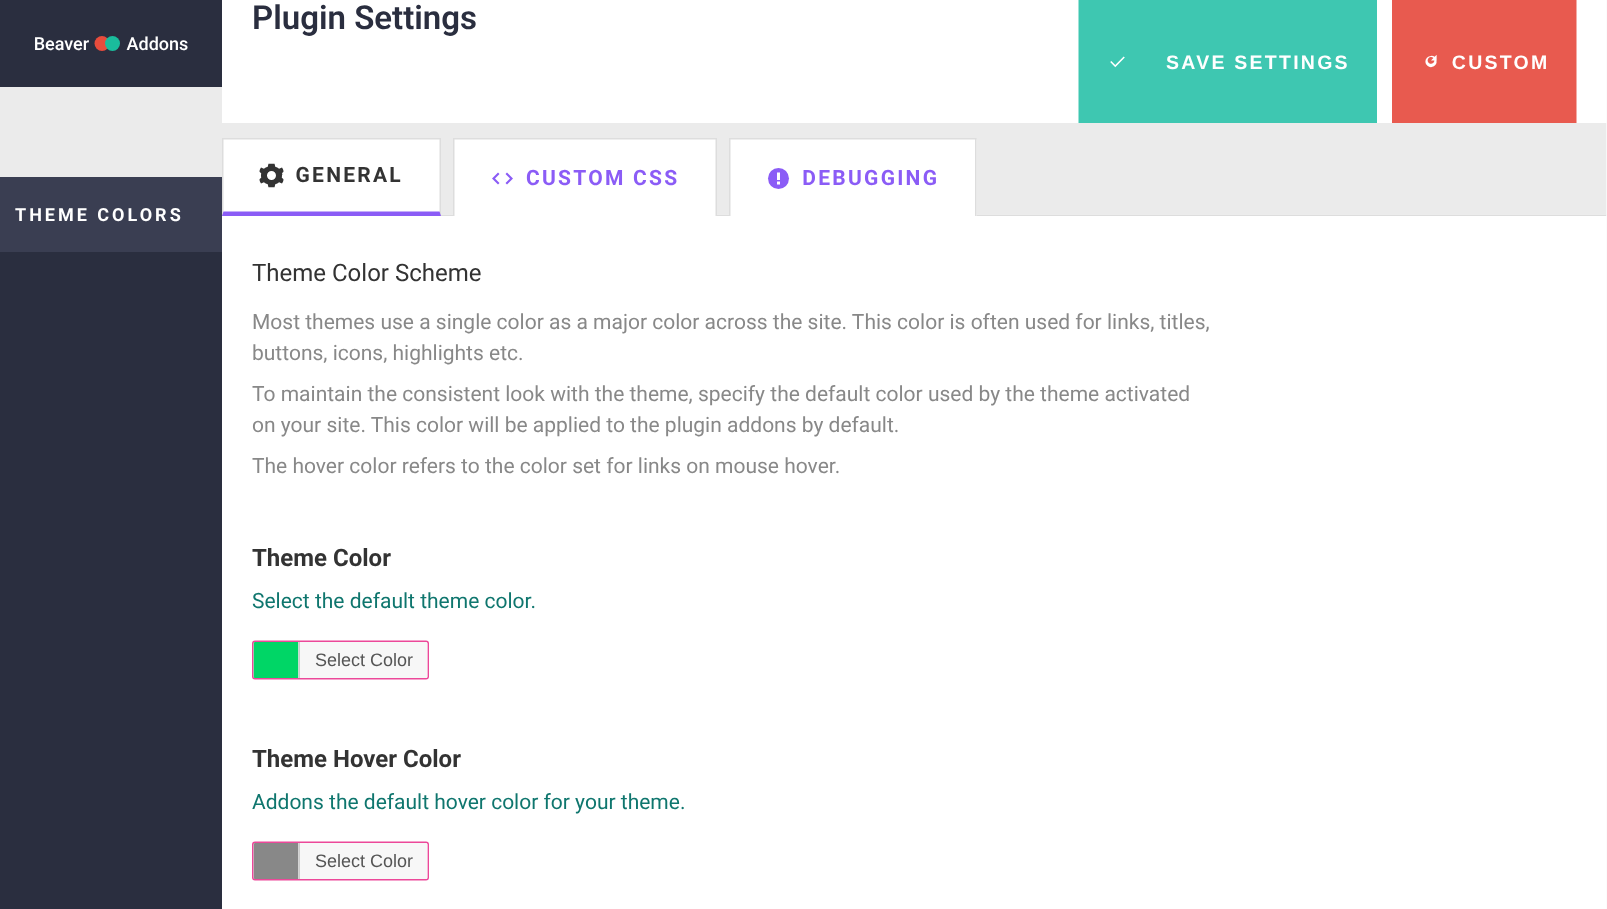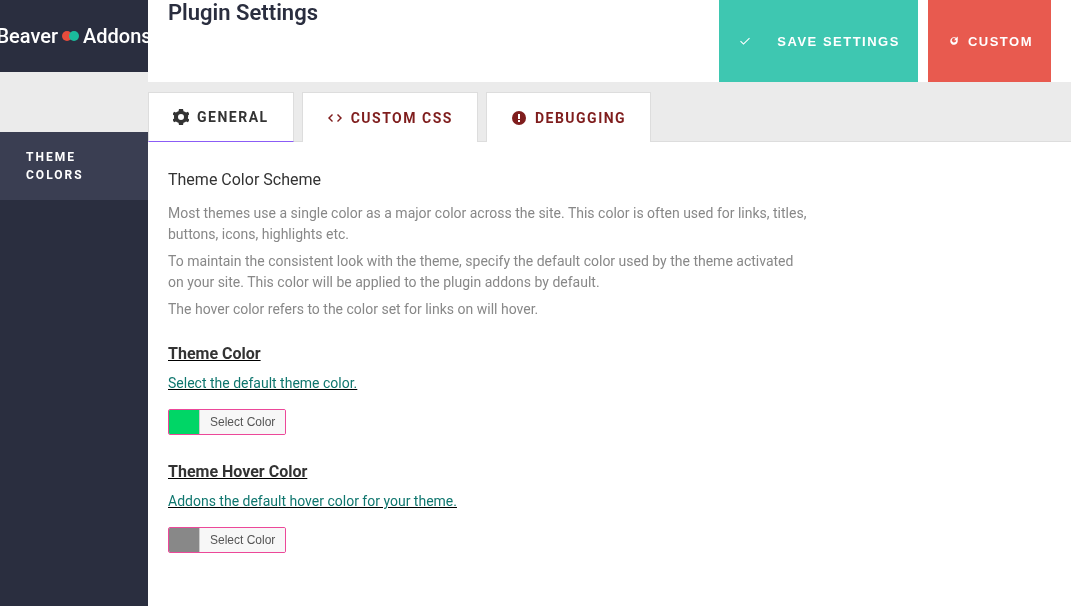--- a/index.html
+++ b/index.html
@@ -1,40 +1,40 @@
 <!DOCTYPE html>
 <html><head>
   <meta charset="utf-8">
   <style>
     * { margin: 0; padding: 0; box-sizing: border-box; }
     body { font-family: -apple-system, BlinkMacSystemFont, "Segoe UI", Roboto, sans-serif; background: #f5f5f5; }
     .app { display: flex; min-height: 606px; width: 1071px; }
     .sidebar { width: 148px; background: #2a2e3f; flex-shrink: 0; }
-    .logo { height: 72px; background: #2a2e3f; display: flex; align-items: center; justify-content: center; color: #fff; font-size: 20px; font-weight: 500; }
+    .logo { height: 58px; background: #2a2e3f; display: flex; align-items: center; justify-content: center; color: #fff; font-size: 12px; font-weight: 500; }
     .logo-circles { display: inline-flex; gap: 0; margin: 0 4px; }
     .circle { width: 10px; height: 10px; border-radius: 50%; }
     .circle.red { background: #e74c3c; margin-right: -3px; }
     .circle.teal { background: #1abc9c; }
     .sidebar-gap { height: 60px; background: #ebebeb; }
-    .sidebar-item { background: #3a3e52; color: #fff; padding: 16px 26px; font-size: 12px; font-weight: 700; letter-spacing: 2px; line-height: 1.5; }
+    .sidebar-item { background: #3a3e52; color: #fff; padding: 16px 10px; font-size: 12px; font-weight: 700; letter-spacing: 2px; line-height: 1.5; }
     .main { flex: 1; background: #fff; }
     .topbar { height: 82px; background: #fff; display: flex; justify-content: space-between; padding: 0 20px; }
     .page-title { font-size: 22px; font-weight: 600; color: #2a2e3f; }
     .topbar-actions { display: flex; gap: 10px; }
     .btn { border: none; padding: 12px 18px; font-size: 13px; font-weight: 700; letter-spacing: 1.5px; color: #fff; cursor: pointer; display: inline-flex; align-items: center; gap: 6px; }
     .btn-save { background: #3ec7b1; gap: 24px; }
     .btn-reset { background: #e85a4f; }
     .tabbar { background: #ebebeb; display: flex; gap: 8px; padding: 10px 0 0 0; }
-    .tab { background: #fff; border: 1px solid #ddd; border-bottom: none; padding: 16px 24px; font-size: 14px; font-weight: 700; letter-spacing: 1.5px; color: #7f1d1d; display: inline-flex; align-items: center; gap: 8px; cursor: pointer; margin-bottom: -1px; }
-    .tab.active { color: #333; border-bottom: 1px solid #8b5cf6; }
+    .tab { background: #fff; border: 1px solid #ddd; border-bottom: none; padding: 16px 24px; font-size: 14px; font-weight: 700; letter-spacing: 1.5px; color: #8b5cf6; display: inline-flex; align-items: center; gap: 8px; cursor: pointer; margin-bottom: -1px; }
+    .tab.active { color: #333; border-bottom: 3px solid #8b5cf6; }
     .tab-icon { width: 16px; height: 16px; display: inline-flex; align-items: center; justify-content: center; }
     .content { padding: 28px 20px; background: #fff; border-top: 1px solid #ddd; }
     .section-title { font-size: 16px; font-weight: 400; color: #333; margin-bottom: 14px; }
     .section-desc { font-size: 14px; color: #888; line-height: 1.5; margin-bottom: 6px; max-width: 640px; }
-    .field { margin-top: 24px; text-decoration: underline; }
+    .field { margin-top: 40px; }
     .field-title { font-size: 16px; font-weight: 700; color: #333; margin-bottom: 12px; }
     .field-desc { font-size: 14px; color: #0f766e; margin-bottom: 18px; }
     .color-picker { display: inline-flex; align-items: stretch; border: 1px solid #ec4899; border-radius: 2px; overflow: hidden; }
     .swatch { width: 30px; height: 24px; }
     .swatch.green { background: #00d666; }
     .swatch.gray { background: #888; }
     .select-color { background: #f7f7f7; border: none; border-left: 1px solid #ccc; padding: 0 10px; font-size: 12px; color: #555; cursor: pointer; }
     .icon-svg { fill: currentColor; }
   </style>
 </head>
@@ -105,21 +105,21 @@
             </svg>
         </span>
         <span>DEBUGGING</span>
       </div>
     </div>
 
     <div class="content">
       <h2 class="section-title">Theme Color Scheme</h2>
       <p class="section-desc">Most themes use a single color as a major color across the site. This color is often used for links, titles, buttons, icons, highlights etc.</p>
       <p class="section-desc">To maintain the consistent look with the theme, specify the default color used by the theme activated on your site. This color will be applied to the plugin addons by default.</p>
-      <p class="section-desc">The hover color refers to the color set for links on will hover.</p>
+      <p class="section-desc">The hover color refers to the color set for links on mouse hover.</p>
 
       <div class="field">
         <h3 class="field-title">Theme Color</h3>
         <p class="field-desc">Select the default theme color.</p>
         <div class="color-picker">
           <span class="swatch green" title="#00d666"></span>
           <button class="select-color">Select Color</button>
         </div>
       </div>
 

